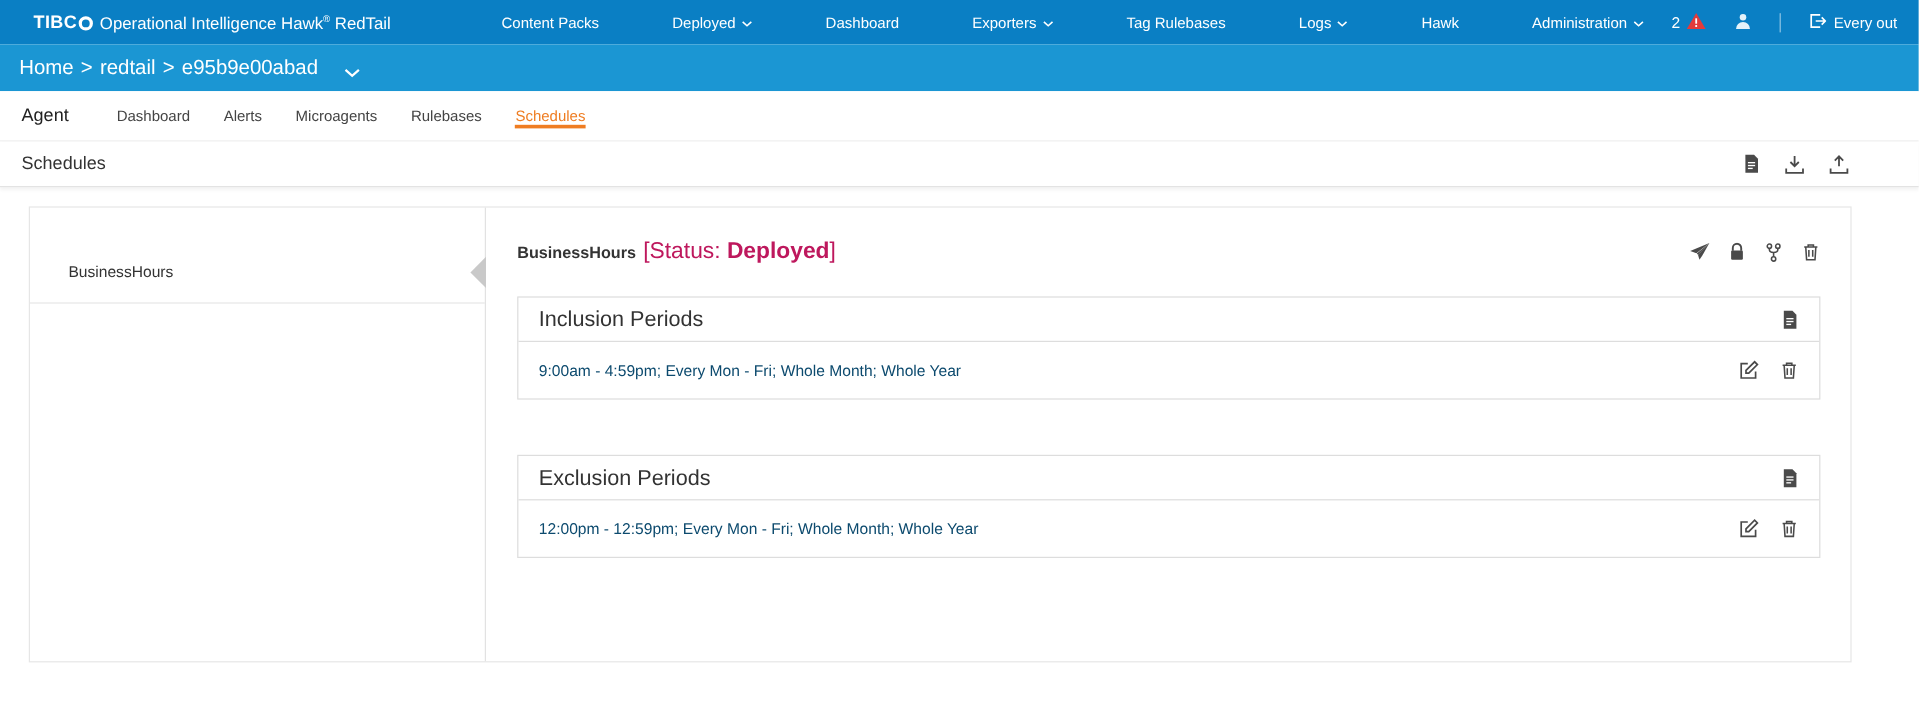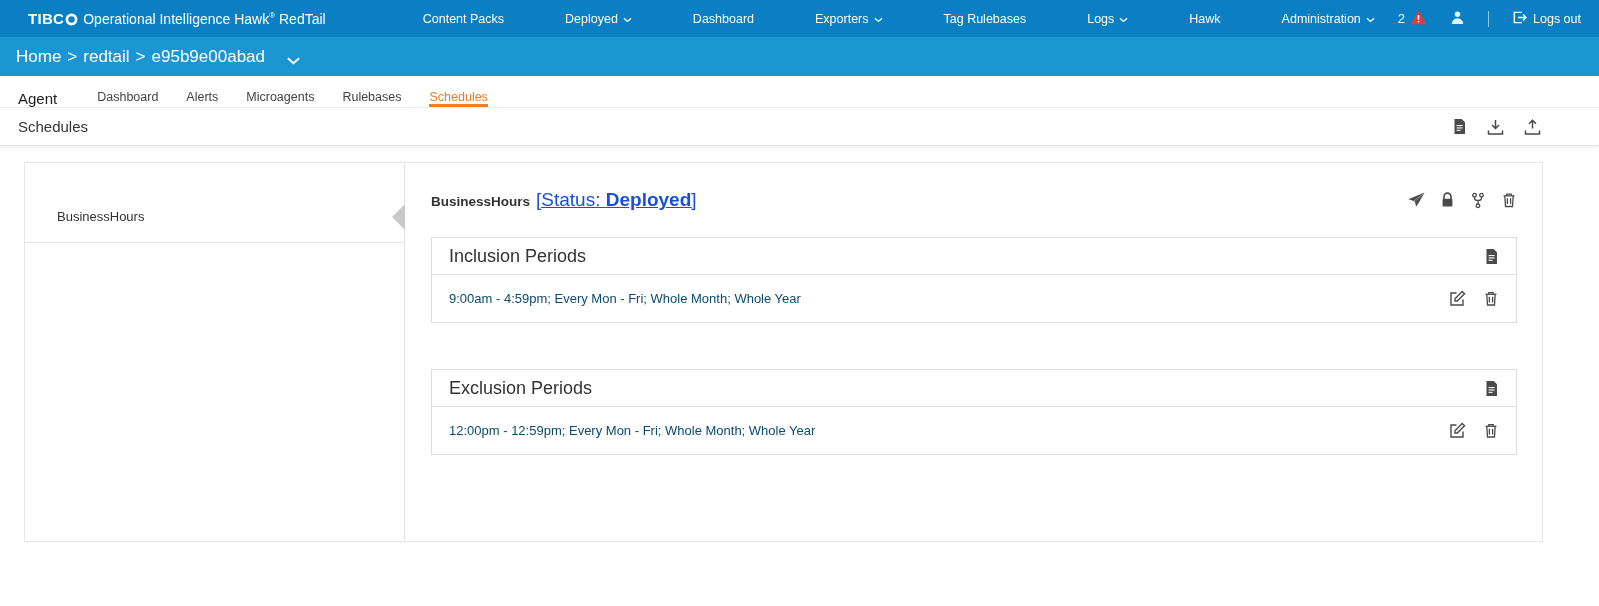--- a/index.html
+++ b/index.html
@@ -30,21 +30,21 @@
 
   
   .breadcrumb-bar {
     height: 39px; background: var(--breadcrumb-bg, #1b96d3);
     display: flex; align-items: center; padding: 0 16px; color: #fff; font-size: 17px; gap: 6px;
   }
   .crumb { color: #fff; text-decoration: none; cursor: pointer; }
   .bc-chevron { margin: 8px 0 0 16px; cursor: pointer; display: flex; }
 
   
-  .tabbar { height: 32px; background: #fff; display: flex; align-items: flex-end; padding: 0 18px; border-bottom: 1px solid #ececec; }
+  .tabbar { height: 42px; background: #fff; display: flex; align-items: center; padding: 0 18px; border-bottom: 1px solid #ececec; }
   .agent-label { font-size: 15px; color: #222; display: flex; align-items: center; margin-right: 40px; }
   .tabs { display: flex; gap: 28px; }
   .tab { display: flex; align-items: center; font-size: 12.5px; color: #444; text-decoration: none; cursor: pointer; border-bottom: 3px solid transparent; padding-top: 3px; }
   .tab.active { color: var(--accent-orange, #ef7d22); border-bottom-color: var(--accent-orange, #ef7d22); }
 
   
   .section-header {
     height: 38px; display: flex; align-items: center; justify-content: space-between;
     padding: 0 58px 0 18px; border-bottom: 1px solid #e3e3e3;
     box-shadow: 0 2px 3px rgba(0,0,0,.05); position: relative; z-index: 2; background: #fff;
@@ -65,21 +65,21 @@
     position: absolute; right: -1px; top: 50%; transform: translateY(-50%);
     width: 0; height: 0; border-top: 13px solid transparent; border-bottom: 13px solid transparent;
     border-right: 13px solid #c9c9c9;
   }
 
   
   .detail { flex: 1; padding: 26px 25px 0 26px; }
   .detail-header { display: flex; justify-content: space-between; align-items: center; margin-bottom: 26px; }
   .detail-title { display: flex; align-items: baseline; gap: 6px; }
   .sched-name { font-size: 13.5px; font-weight: bold; color: #333; }
-  .status-text { font-size: 19px; color: #1d4ed8; text-decoration: underline; }
+  .status-text { font-size: 19px; color: #be185d; }
   .status-text b { font-weight: bold; }
   .detail-actions { display: flex; gap: 15px; align-items: center; }
 
   .period-box { border: 1px solid #ddd; margin-bottom: 46px; background: #fff; }
   .period-header { height: 37px; display: flex; align-items: center; justify-content: space-between; padding: 0 17px; border-bottom: 1px solid #ddd; }
   .period-title { font-size: 18px; color: #333; }
   .period-row { height: 47px; display: flex; align-items: center; justify-content: space-between; padding: 0 17px; font-size: 13px; color: #0c4a6e; }
   .row-actions { display: flex; gap: 17px; align-items: center; }
 </style>
 </head>
@@ -158,21 +158,21 @@
 
       <span class="vdiv"></span>
 
       <a class="signout">
         <span>
           <svg width="15" height="15" viewBox="0 0 16 16" fill="none" stroke="#fff" stroke-width="1.5">
               <path d="M10.5 2.5H2.5v11h8"></path>
               <path d="M6.5 8h8M11.8 4.8L15 8l-3.2 3.2"></path>
             </svg>
         </span>
-        <span>Logs out</span>
+        <span>Every out</span>
       </a>
     </nav>
   </header>
 
   <div class="breadcrumb-bar">
     <a class="crumb">Home</a>
     <span>&gt;</span>
     <a class="crumb">redtail</a>
     <span>&gt;</span>
     <a class="crumb">e95b9e00abad</a>

